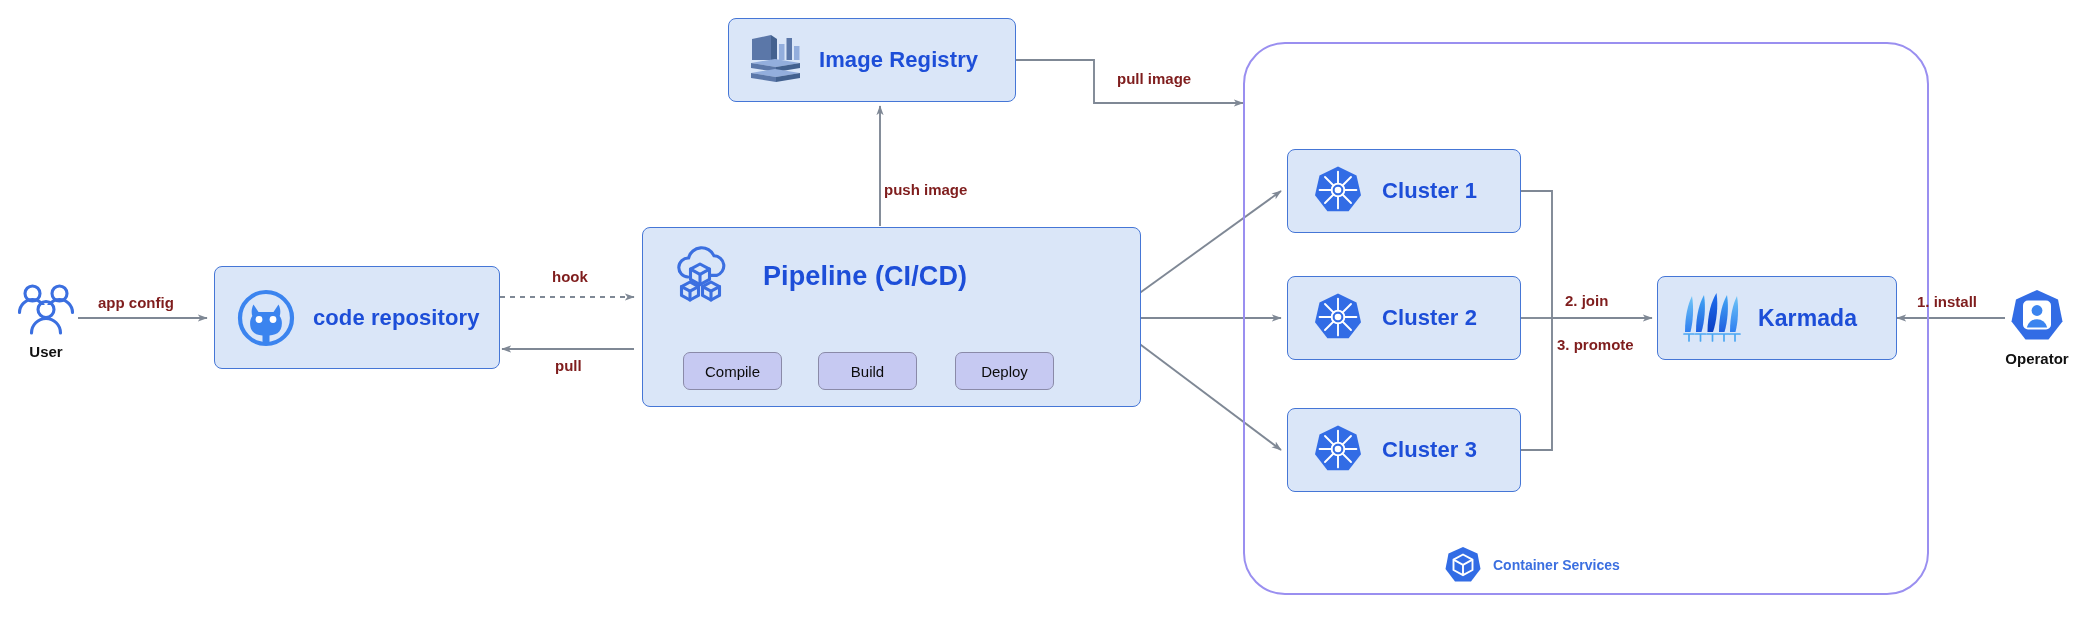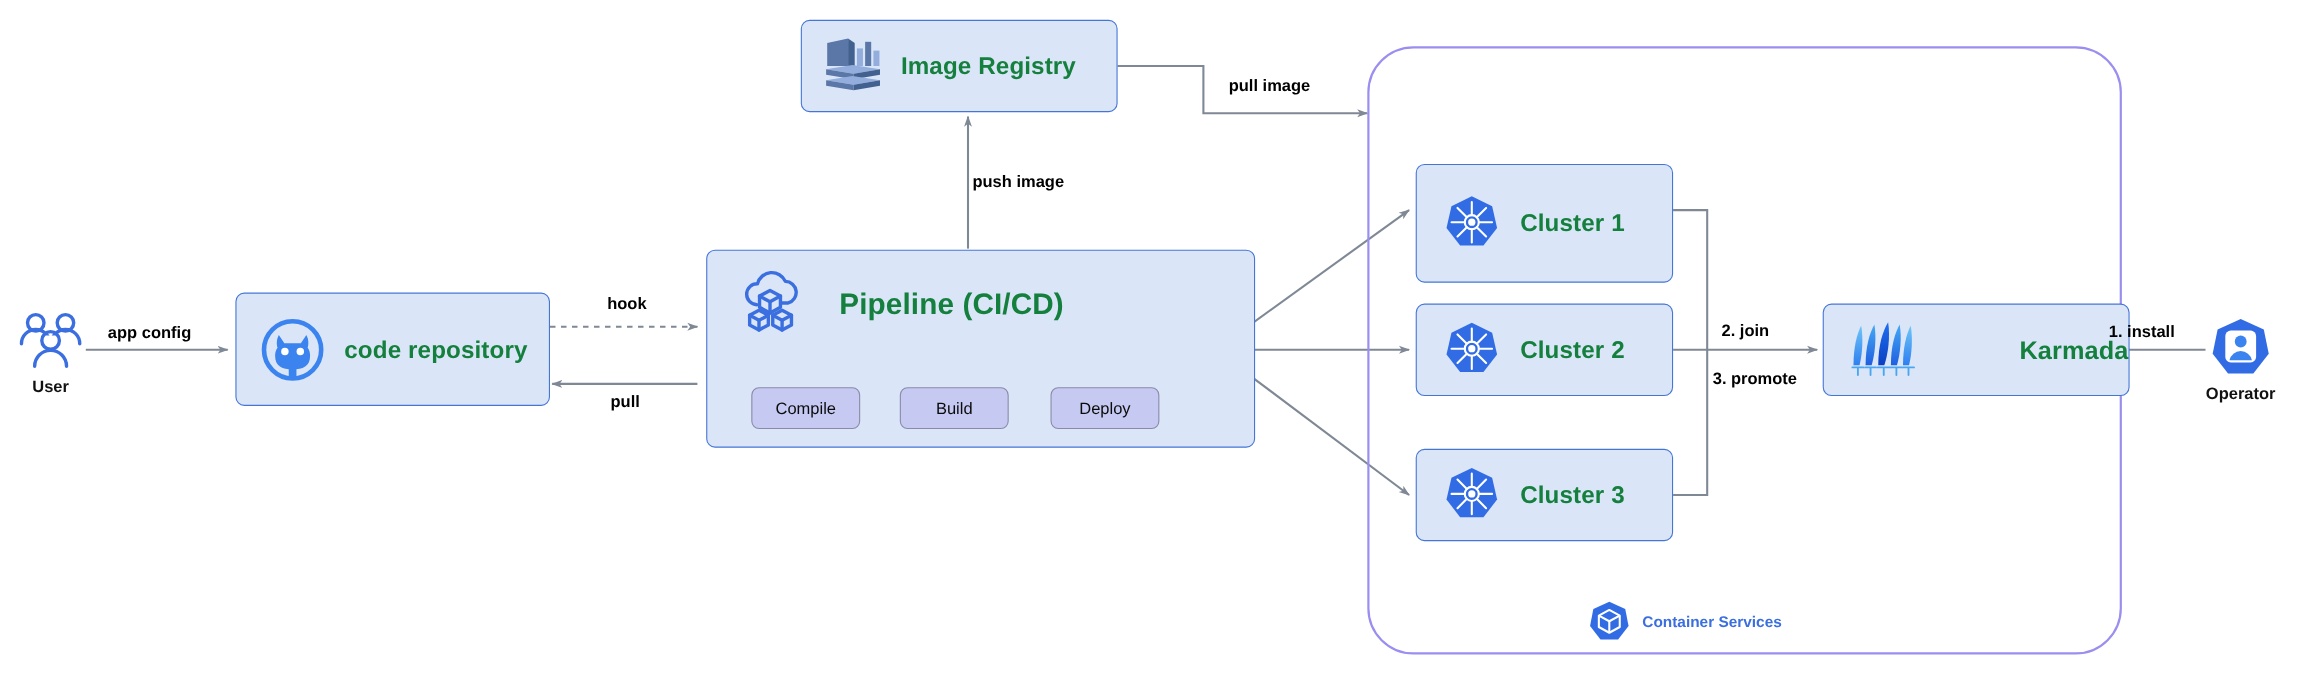--- a/index.html
+++ b/index.html
@@ -2,23 +2,23 @@
 <html><head>
 <meta charset="utf-8">
 <style>
   html,body{margin:0;padding:0;background:#ffffff;}
   body{font-family:"Liberation Sans",sans-serif;}
   #canvas{position:relative;width:2098px;height:617px;background:#ffffff;overflow:hidden;}
   svg.wires{position:absolute;left:0;top:0;width:2098px;height:617px;pointer-events:none;}
 
   .node{position:absolute;box-sizing:border-box;background:#dae6f8;border:1.6px solid #4576d6;
         border-radius:8px;display:flex;align-items:center;}
-  .node .ttl{color:#15803d;font-weight:bold;letter-spacing:.1px;}
-
-  .edge-label{position:absolute;color:#000000;font-size:15px;font-weight:bold;white-space:nowrap;
+  .node .ttl{color:#1d4ed8;font-weight:bold;letter-spacing:.1px;}
+
+  .edge-label{position:absolute;color:#7f1d1d;font-size:15px;font-weight:bold;white-space:nowrap;
               font-family:"Liberation Sans",sans-serif;}
   .actor{position:absolute;display:flex;flex-direction:column;align-items:center;}
   .actor .nm{color:#111;font-size:15px;font-weight:bold;margin-top:4px;font-family:"Liberation Sans",sans-serif;}
 
   .pipebtn{position:absolute;box-sizing:border-box;background:#c6c9f2;border:1.4px solid #8a8aa8;
            border-radius:7px;display:flex;align-items:center;justify-content:center;
            color:#0b0b0b;font-size:15px;font-family:"Liberation Sans",sans-serif;}
 
   .zone{position:absolute;box-sizing:border-box;border:2px solid #9a8ff0;border-radius:42px;background:transparent;}
   .zonelbl{position:absolute;display:flex;align-items:center;gap:10px;}
@@ -156,21 +156,21 @@
       <span>Compile</span>
     </div>
     <div class="pipebtn" style="left:175px;top:124px;width:99px;height:38px;">
       <span>Build</span>
     </div>
     <div class="pipebtn" style="left:312px;top:124px;width:99px;height:38px;">
       <span>Deploy</span>
     </div>
   </div>
 
-  <div class="node" style="left:1287px;top:149px;width:234px;height:108px;padding-left:24px;gap:18px;">
+  <div class="node" style="left:1287px;top:149px;width:234px;height:84px;padding-left:24px;gap:18px;">
     <svg class="ico" width="52" height="52" viewBox="0 0 52 52">
       <path d="M26 1.5 L44.5 10.4 L49 30.2 L36.6 46.2 L15.4 46.2 L3 30.2 L7.5 10.4 Z" fill="#326ce5"></path>
       <g stroke="#ffffff" stroke-width="1.9" fill="none" stroke-linecap="round">
         <circle cx="26" cy="25" r="6.4"></circle>
         <path d="M26 6.6 L26 18.6 M26 31.4 L26 43.4"></path>
         <path d="M7.6 25 L19.6 25 M32.4 25 L44.4 25"></path>
         <path d="M13 12 L21.5 20.5 M30.5 29.5 L39 38"></path>
         <path d="M39 12 L30.5 20.5 M21.5 29.5 L13 38"></path>
       </g>
       <circle cx="26" cy="25" r="3.3" fill="#ffffff"></circle>
@@ -201,21 +201,21 @@
         <path d="M26 6.6 L26 18.6 M26 31.4 L26 43.4"></path>
         <path d="M7.6 25 L19.6 25 M32.4 25 L44.4 25"></path>
         <path d="M13 12 L21.5 20.5 M30.5 29.5 L39 38"></path>
         <path d="M39 12 L30.5 20.5 M21.5 29.5 L13 38"></path>
       </g>
       <circle cx="26" cy="25" r="3.3" fill="#ffffff"></circle>
     </svg>
     <span class="ttl" style="font-size:22px;">Cluster 3</span>
   </div>
 
-  <div class="node" style="left:1657px;top:276px;width:279px;height:84px;padding-left:20px;gap:16px;justify-content:space-between;">
+  <div class="node" style="left:1657px;top:276px;width:240px;height:84px;padding-left:20px;gap:16px;">
     <svg class="ico" width="64" height="52" viewBox="0 0 64 52">
       <defs>
         <linearGradient id="kg1" x1="0" y1="0" x2="0" y2="1">
           <stop offset="0%" stop-color="#6fc5f7"></stop>
             <stop offset="100%" stop-color="#2f7ff0"></stop>
         </linearGradient>
         <linearGradient id="kg2" x1="0" y1="0" x2="0" y2="1">
           <stop offset="0%" stop-color="#44a8f5"></stop>
             <stop offset="100%" stop-color="#1f5fe0"></stop>
         </linearGradient>
@@ -236,19 +236,19 @@
         <path d="M41 42 h10 M46 42 v7"></path>
         <path d="M52 42 h10 M57 42 v7"></path>
       </g>
     </svg>
     <span class="ttl" style="font-size:23px;">Karmada</span>
   </div>
 
   <span class="edge-label" style="left:98px;top:294px;">app config</span>
   <span class="edge-label" style="left:552px;top:268px;">hook</span>
   <span class="edge-label" style="left:555px;top:357px;">pull</span>
-  <span class="edge-label" style="left:884px;top:157px;">push image</span>
+  <span class="edge-label" style="left:884px;top:181px;">push image</span>
   <span class="edge-label" style="left:1117px;top:70px;">pull image</span>
   <span class="edge-label" style="left:1565px;top:292px;">2. join</span>
   <span class="edge-label" style="left:1557px;top:336px;">3. promote</span>
   <span class="edge-label" style="left:1917px;top:293px;">1. install</span>
 
 </div>
 
 </body></html>

